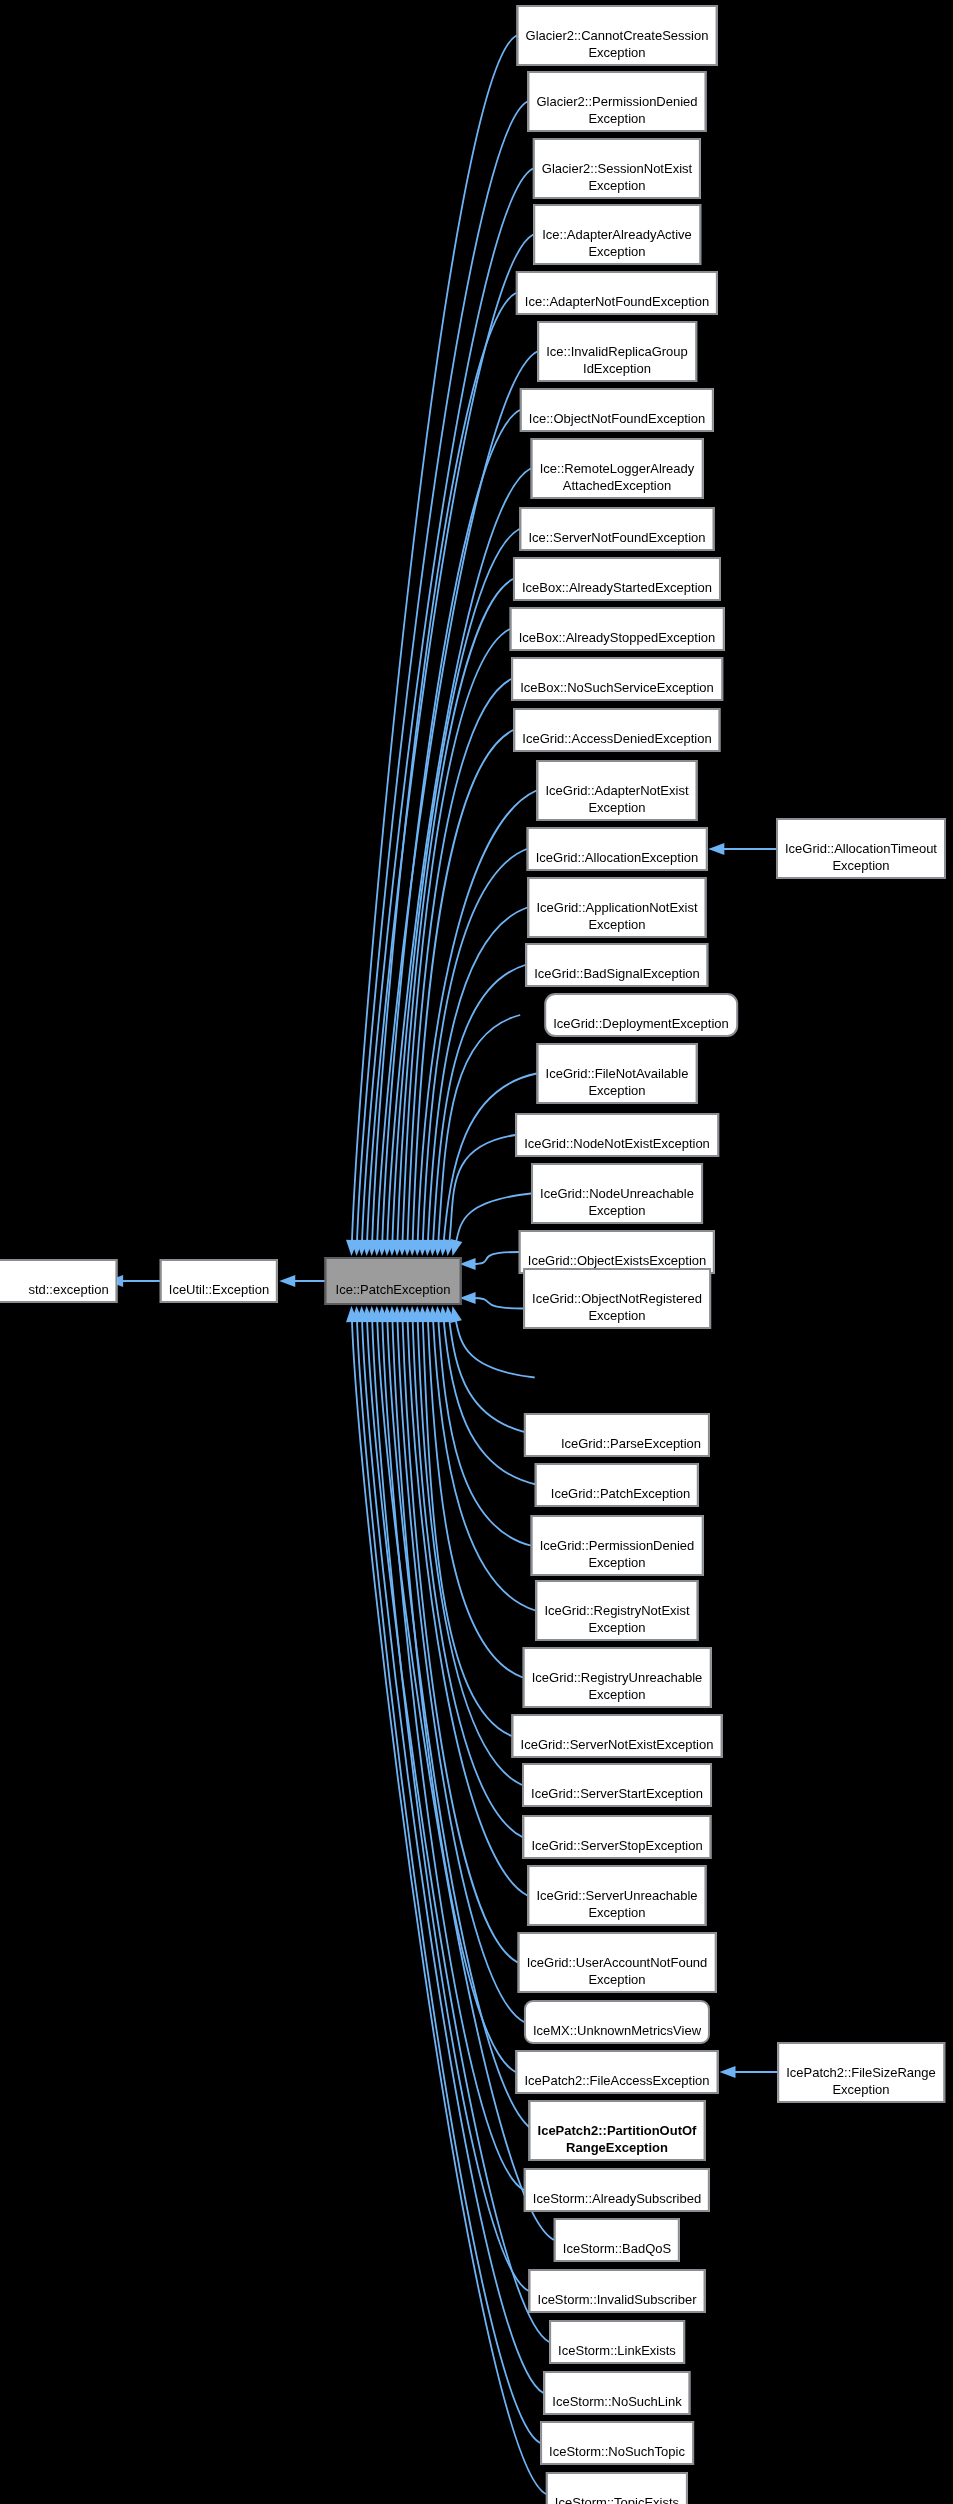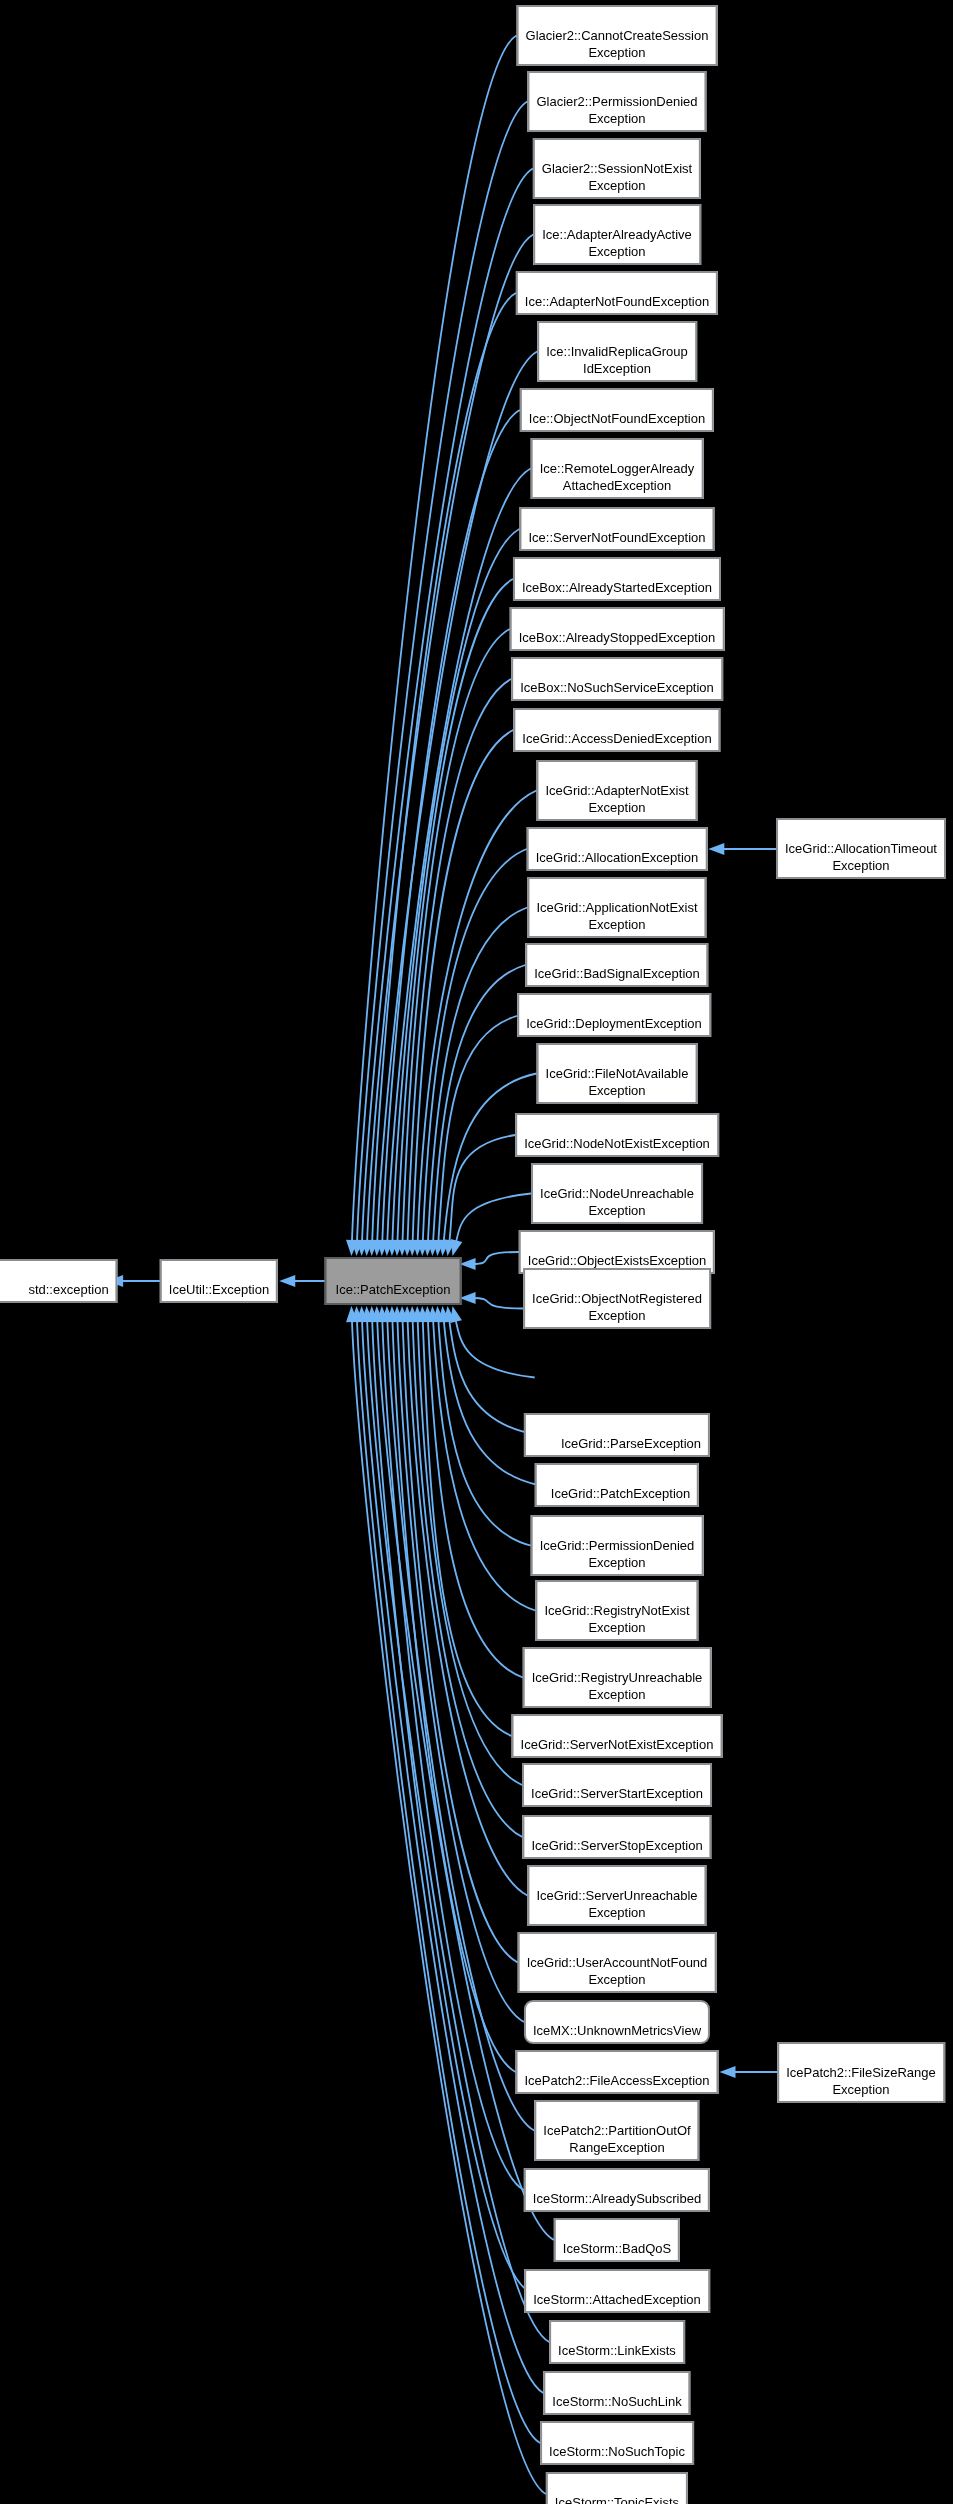--- a/index.html
+++ b/index.html
@@ -197,21 +197,21 @@
     <div class="node" style="left: 617px; top: 827px;">
     <span class="node-label">IceGrid::AllocationException</span>
   </div>
     <div class="node" style="left: 617px; top: 877px;">
     <span class="node-label">IceGrid::ApplicationNotExist
 Exception</span>
   </div>
     <div class="node" style="left: 617px; top: 943px;">
     <span class="node-label">IceGrid::BadSignalException</span>
   </div>
-    <div class="node" style="left: 614px; top: 993px;">
+    <div class="node" style="left: 641px; top: 993px; border-radius: 11px;">
     <span class="node-label">IceGrid::DeploymentException</span>
   </div>
     <div class="node" style="left: 617px; top: 1043px;">
     <span class="node-label">IceGrid::FileNotAvailable
 Exception</span>
   </div>
     <div class="node" style="left: 617px; top: 1113px;">
     <span class="node-label">IceGrid::NodeNotExistException</span>
   </div>
     <div class="node" style="left: 617px; top: 1163px;">
@@ -259,32 +259,32 @@
     <div class="node" style="left: 617px; top: 1932px;">
     <span class="node-label">IceGrid::UserAccountNotFound
 Exception</span>
   </div>
     <div class="node" style="left: 617px; top: 2000px; border-radius: 9px;">
     <span class="node-label">IceMX::UnknownMetricsView</span>
   </div>
     <div class="node" style="left: 617px; top: 2050px;">
     <span class="node-label">IcePatch2::FileAccessException</span>
   </div>
-    <div class="node" style="left: 617px; top: 2100px;">
+    <div class="node" style="left: 617px; top: 2100px; font-weight: bold;">
     <span class="node-label">IcePatch2::PartitionOutOf
 RangeException</span>
   </div>
     <div class="node" style="left: 617px; top: 2168px;">
     <span class="node-label">IceStorm::AlreadySubscribed</span>
   </div>
     <div class="node" style="left: 617px; top: 2218px;">
     <span class="node-label">IceStorm::BadQoS</span>
   </div>
     <div class="node" style="left: 617px; top: 2269px;">
-    <span class="node-label">IceStorm::AttachedException</span>
+    <span class="node-label">IceStorm::InvalidSubscriber</span>
   </div>
     <div class="node" style="left: 617px; top: 2320px;">
     <span class="node-label">IceStorm::LinkExists</span>
   </div>
     <div class="node" style="left: 617px; top: 2371px;">
     <span class="node-label">IceStorm::NoSuchLink</span>
   </div>
     <div class="node" style="left: 617px; top: 2421px;">
     <span class="node-label">IceStorm::NoSuchTopic</span>
   </div>

